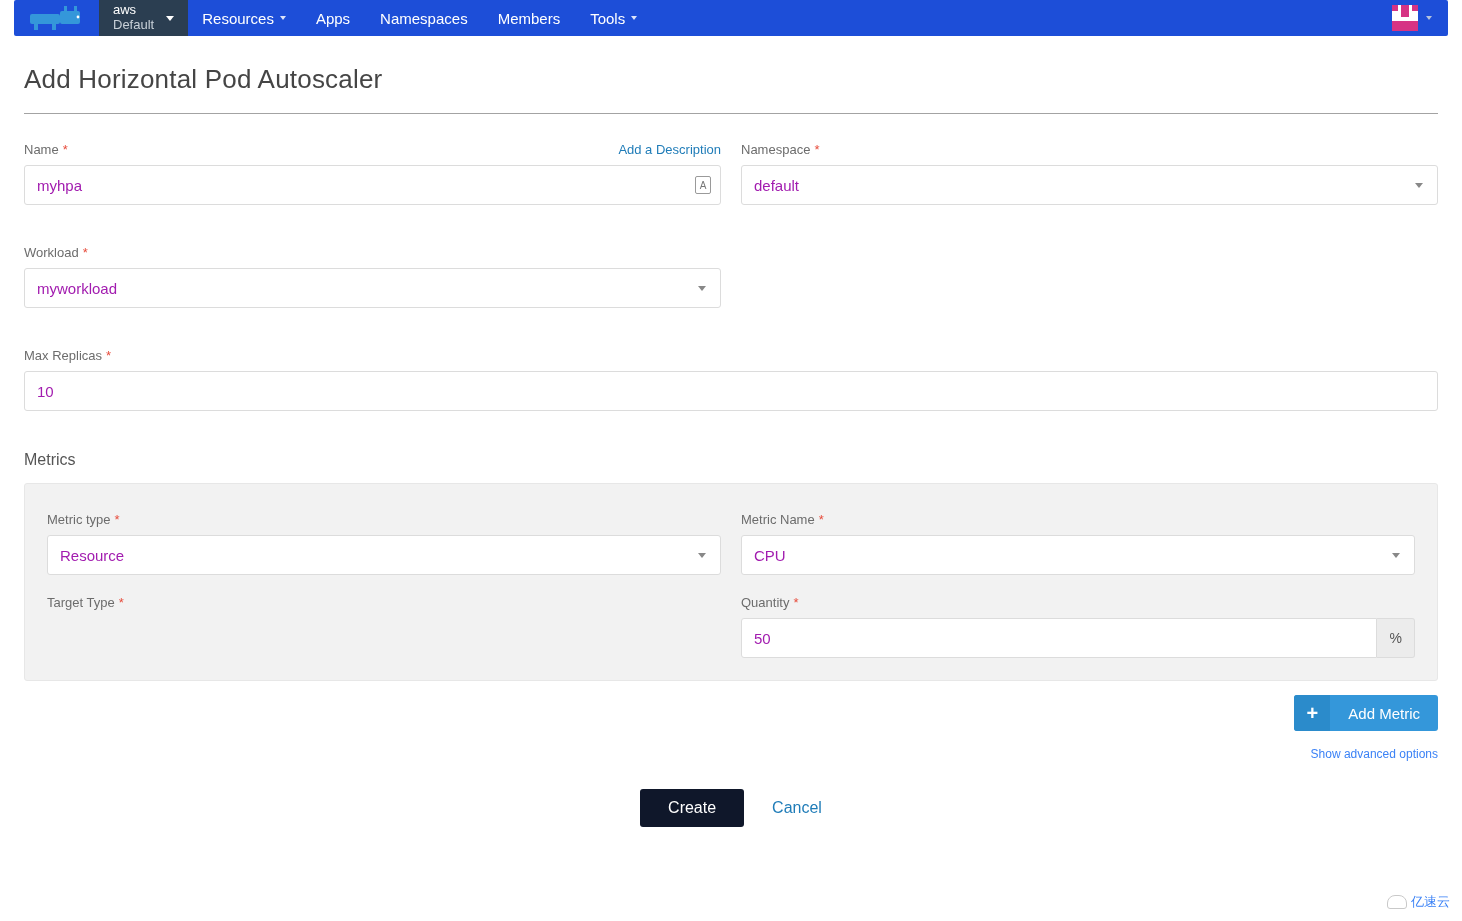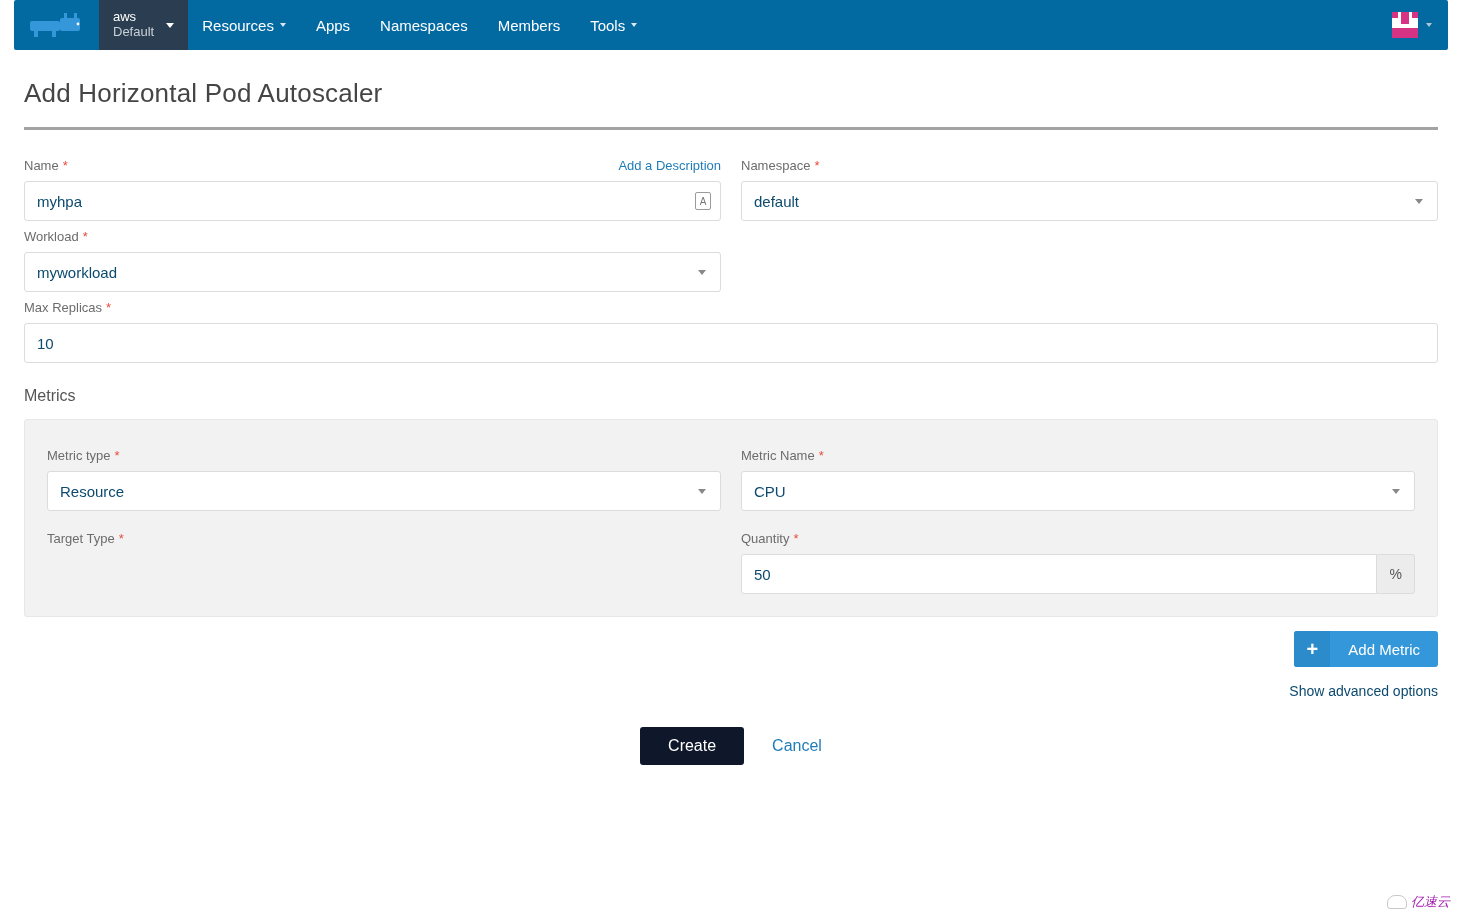--- a/index.html
+++ b/index.html
@@ -1,19 +1,19 @@
 <!DOCTYPE html>
 <html><head>
 <meta charset="utf-8">
 <style>
   * { box-sizing: border-box; margin: 0; padding: 0; }
   body { font-family: -apple-system, BlinkMacSystemFont, "Segoe UI", Helvetica, Arial, sans-serif; background: #fff; color: #454545; font-size: 14px; }
   
   
-  .topnav { background: #0369a1; height: 50px; display: flex; align-items: stretch; margin: 0 14px; border-radius: 2px; }
+  .topnav { background: #1d4ed8; height: 36px; display: flex; align-items: stretch; margin: 0 14px; border-radius: 2px; }
   .logo { width: 85px; display:flex; align-items:center; justify-content:center; }
   .cluster-picker { background: #2b3e51; color: #fff; padding: 6px 14px; display:flex; align-items:center; gap:12px; }
   .cluster-picker .cp-text { display:flex; flex-direction:column; line-height:1.15; }
   .cluster-picker .cp-top { font-size:13px; }
   .cluster-picker .cp-bot { font-size:13px; color:#c8d0d8; }
   .nav-items { display:flex; align-items:center; gap:2px; }
   .nav-item { color:#fff; padding: 0 14px; height:50px; display:flex; align-items:center; gap:6px; font-size:15px; cursor:pointer;justify-content:center; }
   .nav-spacer { flex:1; }
   .avatar-wrap { display:flex; align-items:center; padding-right:16px; gap:8px; }
   .avatar { width:26px; height:26px; background:#fff; position:relative; }
@@ -21,33 +21,33 @@
   .avatar::before { top:0; left:9px; width:8px; height:12px; }
   .avatar::after { bottom:0; left:0; width:26px; height:10px; }
   .avatar .dot { position:absolute; top:0; width:6px; height:6px; background:#d63384; }
   .avatar .dot.l { left:0; } .avatar .dot.r { right:0; }
 
   .chev { width:0;height:0;border-left:4px solid transparent;border-right:4px solid transparent;border-top:5px solid currentColor; display:inline-block; }
   .chev.small { border-left-width:3px;border-right-width:3px;border-top-width:4px; opacity:.85; }
   
   
   .page { padding: 28px 24px 40px; }
-  h1.page-title { font-size:26px; font-weight:400; color:#454545; letter-spacing:.2px; padding-bottom:18px; border-bottom:3px solid #a3a3a3; margin-bottom:28px; }
-  
-  .row { display:flex; gap:20px; margin-bottom:8px; }
+  h1.page-title { font-size:26px; font-weight:400; color:#454545; letter-spacing:.2px; padding-bottom:18px; border-bottom:1px solid #a3a3a3; margin-bottom:28px; }
+  
+  .row { display:flex; gap:20px; margin-bottom:40px; }
   .col { flex:1; }
   
   .label-row { display:flex; justify-content:space-between; align-items:baseline; margin-bottom:8px; }
   label.fld { font-size:13px; color:#6c6c6c; }
   .req { color:#e74c3c; margin-left:4px; }
   .link { color:#1f7cb8; font-size:13px; cursor:pointer; }
   
   input[type=text], .select, .num-input {
     width:100%; height:40px; border:1px solid #dcdcdc; border-radius:3px;
-    padding:0 12px; font-size:15px; color:#0c4a6e; background:#fff;
+    padding:0 12px; font-size:15px; color:#a21caf; background:#fff;
   }
   .name-input-wrap { position:relative; }
   .name-input-wrap .badge { position:absolute; right:10px; top:50%; transform:translateY(-50%); width:16px; height:18px; border:1px solid #9a9a9a; border-radius:2px; font-size:10px; display:flex; align-items:center; justify-content:center; color:#777; }
   
   .select { display:flex; align-items:center; justify-content:space-between; cursor:pointer; }
   .select .sel-chev { color:#888; margin-right:2px; }
   
   .section-title { font-size:16px; color:#555; margin:24px 0 14px; }
   
   .metrics-box { background:#f2f2f2; border:1px solid #e7e7e7; border-radius:3px; padding:28px 22px 18px; }
@@ -56,27 +56,27 @@
   .quantity-wrap { display:flex; }
   .quantity-wrap .num-input { border-top-right-radius:0; border-bottom-right-radius:0; }
   .unit { width:40px; border:1px solid #dcdcdc; border-left:none; background:#ececec; display:flex; align-items:center; justify-content:center; color:#555; border-top-right-radius:3px; border-bottom-right-radius:3px; }
   
   .add-metric-row { display:flex; justify-content:flex-end; margin-top:14px; }
   .add-metric-btn { background:#3497da; color:#fff; border:none; height:36px; display:flex; align-items:center; border-radius:3px; cursor:pointer; font-size:15px; }
   .add-metric-btn .plus { width:36px; height:36px; background:#2b8bcb; display:flex; align-items:center; justify-content:center; font-size:20px; font-weight:600; border-top-left-radius:3px; border-bottom-left-radius:3px; }
   .add-metric-btn .txt { padding:0 18px; }
   
   .adv-row { display:flex; justify-content:flex-end; margin-top:16px; }
-  .adv-link { color:#0c4a6e; font-size:14px; cursor:pointer; }
+  .adv-link { color:#3b82f6; font-size:12px; cursor:pointer; }
   
   .footer-actions { display:flex; justify-content:center; gap:28px; margin-top:28px; align-items:center; }
   .btn-create { background:#0f172a; color:#fff; border:none; padding:10px 28px; font-size:16px; border-radius:3px; cursor:pointer; }
   .btn-cancel { color:#1f7cb8; font-size:16px; cursor:pointer; background:none; border:none; }
   
-  .watermark { position:fixed; right:12px; bottom:10px; color:#a21caf; font-size:13px; display:flex; align-items:center; gap:4px;font-style:italic; }
+  .watermark { position:fixed; right:12px; bottom:10px; color:#3b82f6; font-size:13px; display:flex; align-items:center; gap:4px; }
   .watermark .wm-icon { width:20px; height:14px; border:1.5px solid #c9c9c9; border-radius:8px 8px 3px 3px; position:relative; }
 </style>
 </head>
 <body>
 
 <div class="topnav">
   <div class="logo">
     <svg width="58" height="28" viewBox="0 0 58 28">
       <g fill="#3497da">
           <rect x="2" y="10" width="30" height="10" rx="2"></rect>

